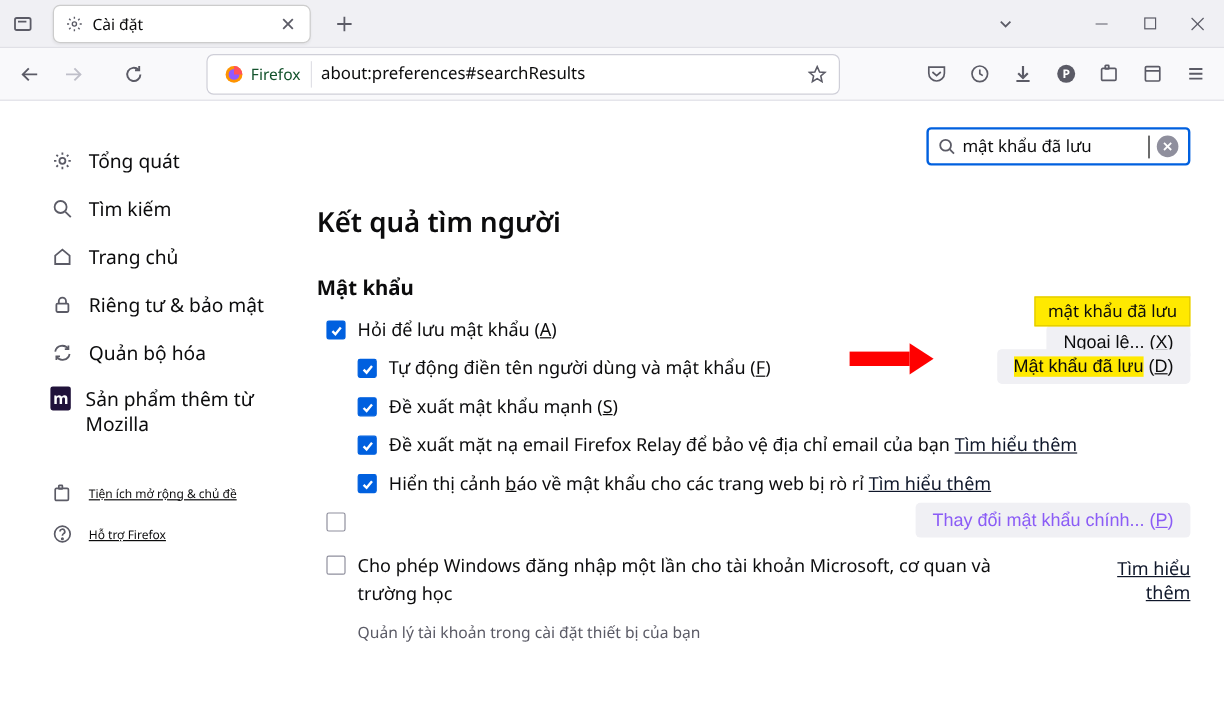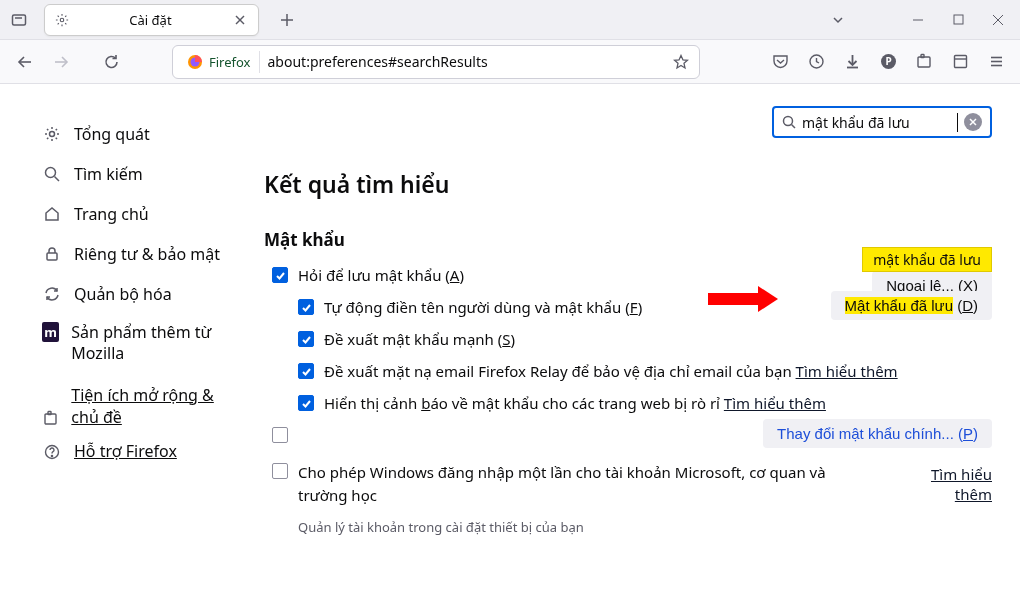--- a/index.html
+++ b/index.html
@@ -1,21 +1,21 @@
 <!DOCTYPE html>
 <html><head>
 <meta charset="utf-8">
 <style>
 * { box-sizing: border-box; margin: 0; padding: 0; }
 body { font-family: "Segoe UI", system-ui, sans-serif; font-size: 14px; background: #fff; color: #0c0c0d; width: 1020px; height: 607px; overflow: hidden; }
 
 .titlebar { display: flex; align-items: center; height: 40px; background: #f0f0f4; border-bottom: 1px solid #e0e0e6; }
 .tb-left { display: flex; align-items: center; gap: 8px; padding: 0 8px; }
 .tb-spacer-icon { width: 22px; height: 22px; display: flex; align-items: center; justify-content: center; color: #5b5b66; }
-.tab { display: flex; align-items: center; gap: 8px; background: #fff; border: 1px solid #ccc; border-radius: 6px; height: 32px; padding: 0 10px; width: 215px; margin-left: 6px; box-shadow: 0 1px 2px rgba(0,0,0,0.05); text-align: center; }
+.tab { display: flex; align-items: center; gap: 8px; background: #fff; border: 1px solid #ccc; border-radius: 6px; height: 32px; padding: 0 10px; width: 215px; margin-left: 6px; box-shadow: 0 1px 2px rgba(0,0,0,0.05); }
 .tab .label { flex: 1; font-size: 13px; overflow: hidden; text-overflow: ellipsis; white-space: nowrap; }
 .tab-close { width: 16px; height: 16px; color: #5b5b66; display: flex; align-items: center; justify-content: center; }
 .newtab { width: 28px; height: 28px; display: flex; align-items: center; justify-content: center; color: #5b5b66; margin-left: 6px; border-radius: 4px; }
 .tb-right { margin-left: auto; display: flex; align-items: center; gap: 4px; padding-right: 4px; }
 .winbtn { width: 36px; height: 28px; display: flex; align-items: center; justify-content: center; color: #5b5b66; }
 .chev-down { margin-right: 40px; color: #5b5b66; }
 
 .toolbar { display: flex; align-items: center; gap: 6px; height: 44px; padding: 0 10px; background: #f9f9fb; border-bottom: 1px solid #e0e0e6; }
 .navbtn { width: 30px; height: 30px; display: flex; align-items: center; justify-content: center; border-radius: 4px; color: #5b5b66; }
 .navbtn.disabled { color: #bfbfc9; }
@@ -26,42 +26,42 @@
 .tb-actions { display: flex; align-items: center; gap: 8px; margin-left: auto; }
 .tb-actions .iconbtn { width: 28px; height: 28px; display: flex; align-items: center; justify-content: center; color: #5b5b66; }
 .dl-icon { color: #0060df; }
 
 .content { display: flex; height: calc(607px - 40px - 44px); }
 .sidebar { width: 250px; padding: 30px 0 0 34px; }
 .side-item { display: flex; align-items: center; gap: 12px; height: 40px; padding: 0 8px; border-radius: 4px; font-size: 16px; color: #0c0c0d; }
 .side-item .ic { width: 20px; height: 20px; display: flex; align-items: center; justify-content: center; color: #5b5b66; }
 .side-badge { width: 20px; height: 20px; background: #20123a; color: #fff; display: flex; align-items: center; justify-content: center; font-size: 13px; font-weight: 700; border-radius: 2px; }
 .side-footer { margin-top: 30px; }
-.side-footer .side-item { font-size: 16px; height: 34px; align-items: flex-end; }
+.side-footer .side-item { font-size: 10px; height: 34px; }
 
 .main { flex: 1; padding: 22px 28px 0 14px; position: relative; }
 .searchbox-wrap { display: flex; justify-content: flex-end; }
 .searchbox { width: 220px; height: 32px; border: 2px solid #0060df; border-radius: 4px; display: flex; align-items: center; padding: 0 8px; gap: 6px; }
 .searchbox .val { flex: 1; font-size: 14px; border-right: 1px solid #0c0c0d; padding-right: 1px; }
 .clear-btn { width: 18px; height: 18px; border-radius: 50%; background: #8f8f9d; color: #fff; display: flex; align-items: center; justify-content: center; font-size: 11px; }
 
 h1.results { font-size: 23px; font-weight: 600; margin-top: 30px; }
 h2.sect { font-size: 17px; font-weight: 700; margin-top: 28px; margin-bottom: 8px; }
 
 .opt-row { display: flex; align-items: flex-start; padding: 6px 0 6px 8px; font-size: 15px; position: relative; }
 .sub { padding-left: 34px; }
 .chk { width: 16px; height: 16px; border: 1.5px solid #8f8f9d; border-radius: 2px; margin-right: 10px; margin-top: 2px; flex-shrink: 0; display: flex; align-items: center; justify-content: center; background: #fff; }
 .chk.on { background: #0060df; border-color: #0060df; color: #fff; }
 .u { text-decoration: underline; }
 .link { color: #0f172a; text-decoration: underline; }
 .opt-row .text { flex: 1; }
 .btn-right-wrap { position: absolute; right: 0; display: flex; flex-direction: column; align-items: flex-end; }
 .btn { background: #f0f0f4; border: none; border-radius: 4px; padding: 6px 14px; font-size: 15px; color: #0c0c0d; }
 .btn .bu { text-decoration: underline; }
-.btn.disabled { color: #1d4ed8; }
+.btn.disabled { color: #8b5cf6; }
 .tooltip-hl { background: #ffe900; border: 1px solid #e0c900; font-size: 14px; padding: 2px 10px; margin-bottom: -1px; position: relative; z-index: 1; }
 .hl { background: #ffe900; }
 
 .arrow { position: absolute; left: 444px; top: 40px; }
 .arrow-body { width: 50px; height: 12px; background: #ff0000; }
 .arrow-head { width: 0; height: 0; border-top: 13px solid transparent; border-bottom: 13px solid transparent; border-left: 20px solid #ff0000; position: absolute; left: 50px; top: -7px; }
 
 .row2buttons { position: absolute; right: 0; top: -12px; }
 .small-text { font-size: 13px; color: #5b5b66; margin-top: 6px; padding-left: 34px; }
 .lm-right { margin-left: auto; text-align: right; padding-left: 20px; align-self: center; }
@@ -294,21 +294,21 @@
         <span class="val">mật khẩu đã lưu</span>
         <span class="clear-btn">
           <svg width="8" height="8" viewBox="0 0 8 8" stroke="#fff" stroke-width="1.5">
               <line x1="1" y1="1" x2="7" y2="7"></line>
               <line x1="7" y1="1" x2="1" y2="7"></line>
             </svg>
         </span>
       </div>
     </div>
 
-    <h1 class="results">Kết quả tìm hiểu</h1>
+    <h1 class="results">Kết quả tìm người</h1>
     <h2 class="sect">Mật khẩu</h2>
 
     <div class="opt-row" style="position:relative;">
       <span class="chk on">
           <svg width="11" height="11" viewBox="0 0 11 11" stroke="#fff" stroke-width="2" fill="none">
             <polyline points="2 6 4.5 8.5 9 3"></polyline>
           </svg>
         </span>
       <span class="text"><span>Hỏi để lưu mật khẩu (</span><span class="u">A</span><span>)</span></span>
       <div class="btn-right-wrap row2buttons">

